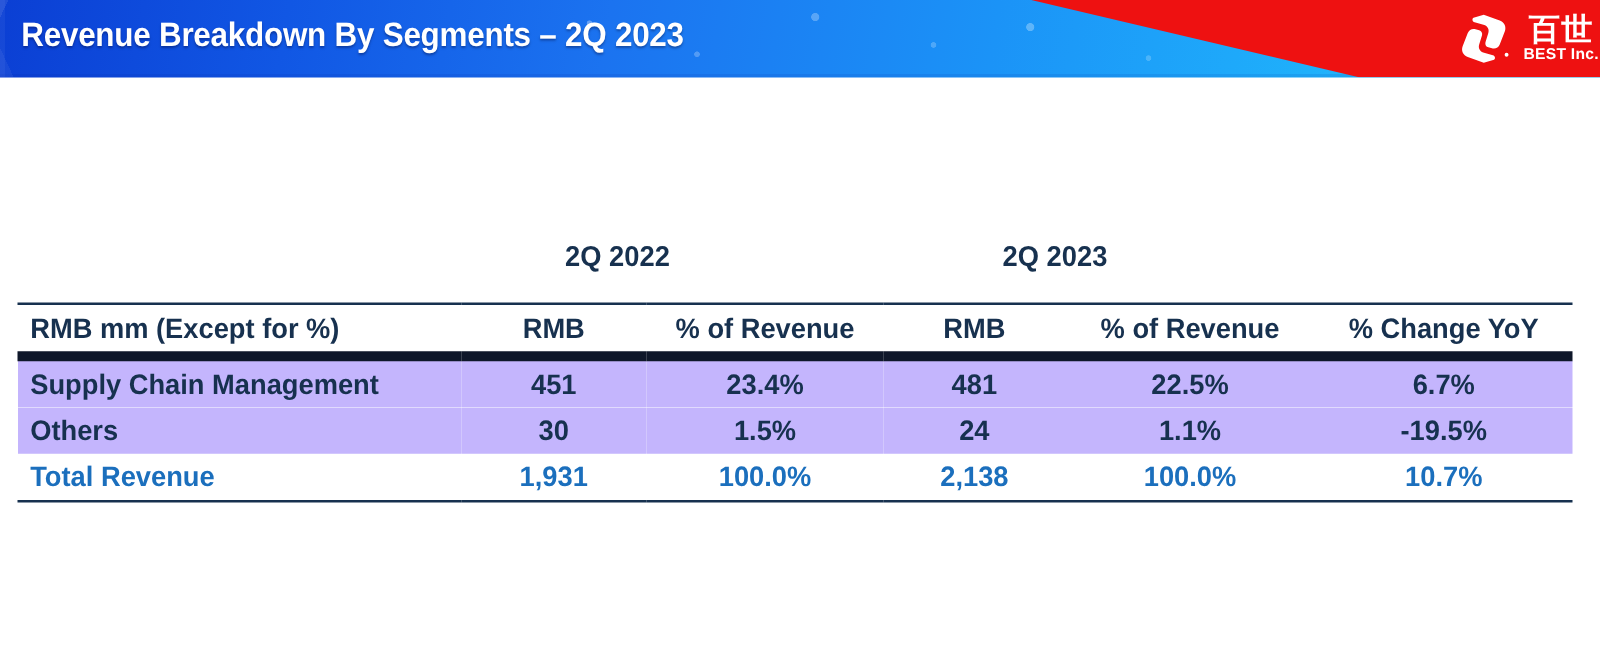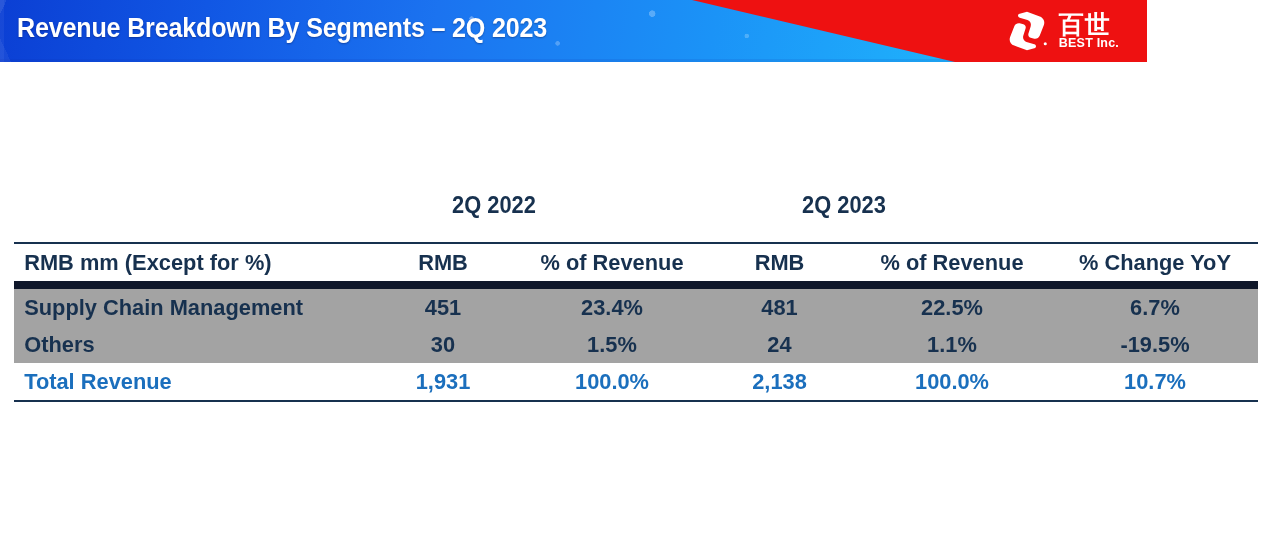--- a/index.html
+++ b/index.html
@@ -16,30 +16,31 @@
     position: relative;
     width: 1280px;
     height: 537px;
     background: #ffffff;
   }
 
   
   .banner {
     position: absolute;
     top: 0; left: 0;
-    width: 1147px;
+    width: 1280px;
     height: 62px;
     overflow: hidden;
     background: linear-gradient(100deg,
                 #0b3fd4 0%,
                 #1157e4 18%,
                 #1b73f0 38%,
                 #1b93f7 62%,
                 #1fb0fb 82%,
                 #35c6fd 100%);
+    text-align: center;
   }
 
   
   .banner-texture {
     position: absolute;
     top: 0; left: 0;
     width: 1280px; height: 62px;
     opacity: 0.55;
     background-image:
       linear-gradient(115deg, rgba(255,255,255,0.16) 0 6px, transparent 6px 26px),
@@ -85,21 +86,21 @@
     color: #ffffff;
     transform: scaleX(0.93);
     transform-origin: left center;
     text-shadow: 0 1px 2px rgba(0,0,40,0.35);
     white-space: nowrap;
   }
 
   
   .logo-wrap {
     position: absolute;
-    right: 28px;
+    right: 1px;
     top: 8px;
     height: 46px;
     display: flex;
     align-items: center;
     gap: 9px;
   }
   .logo-mark { width: 46px; height: 42px; display: block; }
   .logo-text { display: flex; flex-direction: column; justify-content: center; line-height: 1; }
   .logo-cn {
     font-size: 25px;
@@ -171,21 +172,21 @@
   thead th.lbl { text-align: left; padding-left: 5px; }
 
   thead tr.head-row {
     border-top: 2.5px solid #17314f;
     border-bottom: 8px solid #0f172a;
   }
 
   tbody td { text-align: center; }
   tbody td.lbl { text-align: left; padding-left: 5px; }
 
-  tbody tr.shaded { background: #a3a3a3; }
+  tbody tr.shaded { background: #c4b5fd; }
 
   tbody tr.total td {
     color: #1b6fbd;
   }
   tbody tr.total {
     border-bottom: 2.5px solid #17314f;
   }
 
   
   .below-rule { height: 22px; }

